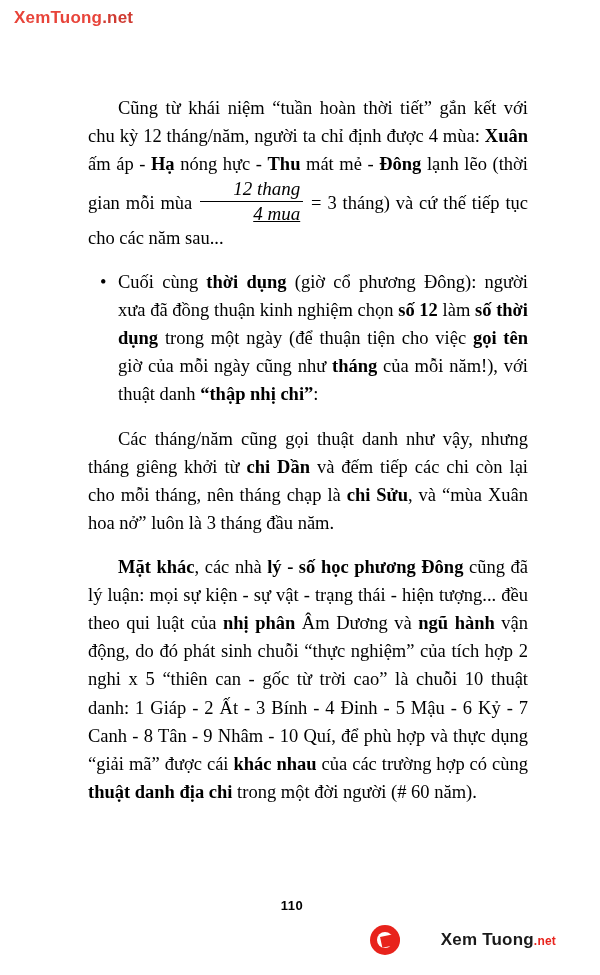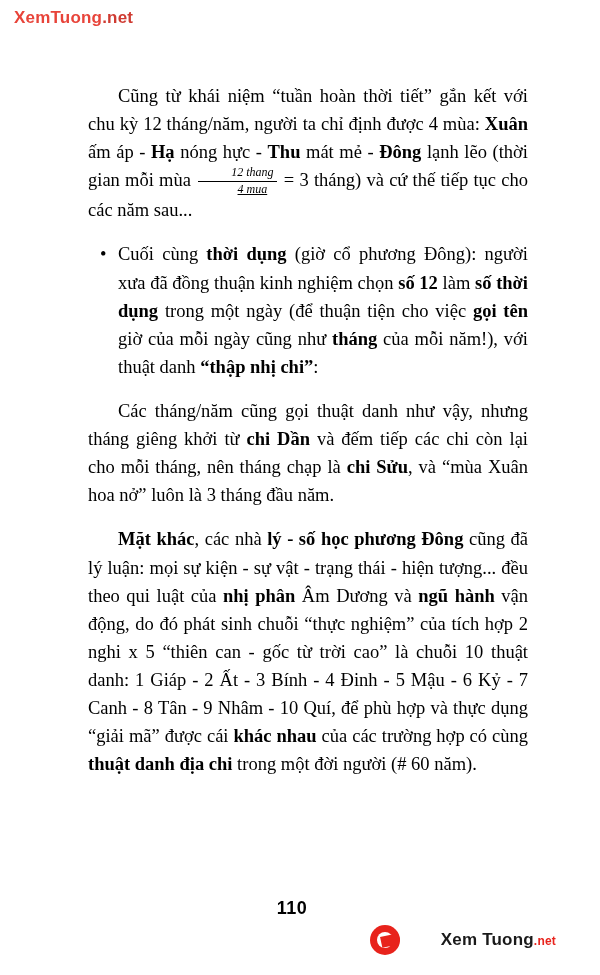--- a/index.html
+++ b/index.html
@@ -33,41 +33,41 @@
   .watermark-top .wm-net {
     color: #cf3b32;
   }
   .content {
     position: absolute;
     left: 88px;
     top: 78px;
     width: 440px;
   }
   p {
-    margin: 4px 0 0 0;
+    margin: 16px 0 0 0;
     font-size: 18.5px;
     line-height: 1.52;
     text-align: justify;
     text-justify: inter-word;
   }
   p.indent {
     text-indent: 30px;
   }
   p.spaced {
     margin-top: 16px;
   }
   .b {
     font-weight: bold;
   }
   .frac {
     display: inline-block;
     vertical-align: -0.55em;
-    text-align: center;
+    text-align: right;
     font-style: italic;
-    font-size: 12px;
+    font-size: 19px;
     line-height: 1.12;
     margin: 0 2px;
   }
   .frac .num {
     display: block;
     padding: 0 3px 1px 3px;
   }
   .frac .den {
     display: block;
     border-top: 1.2px solid #000;
@@ -84,21 +84,21 @@
     left: 12px;
     top: 0;
   }
   .page-number {
     position: absolute;
     left: 8px;
     right: 0;
     top: 898px;
     text-align: center;
     font-family: "Liberation Sans", sans-serif;
-    font-size: 18px;
+    font-size: 13px;
     font-weight: bold;
     letter-spacing: 0.5px;
   }
   .logo {
     position: absolute;
     right: 20px;
     top: 925px;
     display: flex;
     align-items: center;
     gap: 5px;

